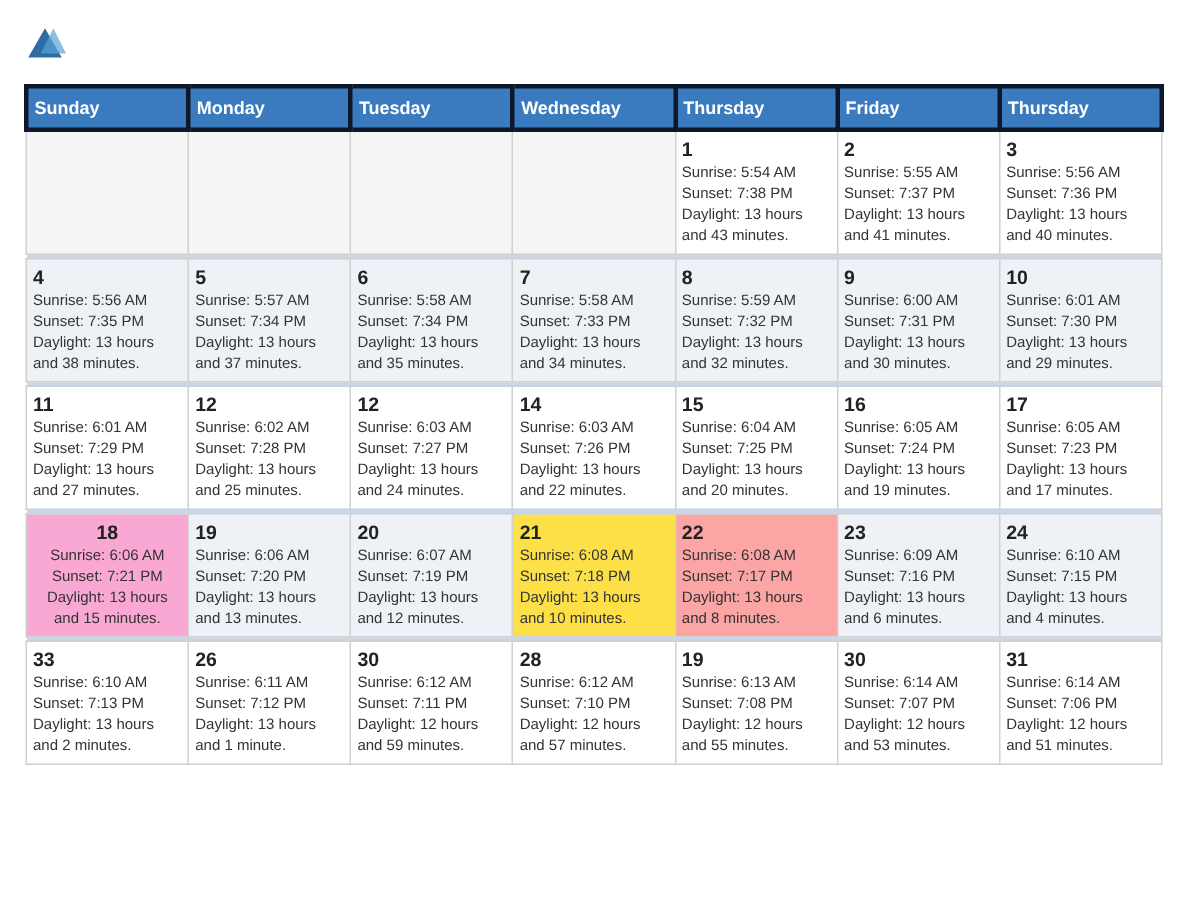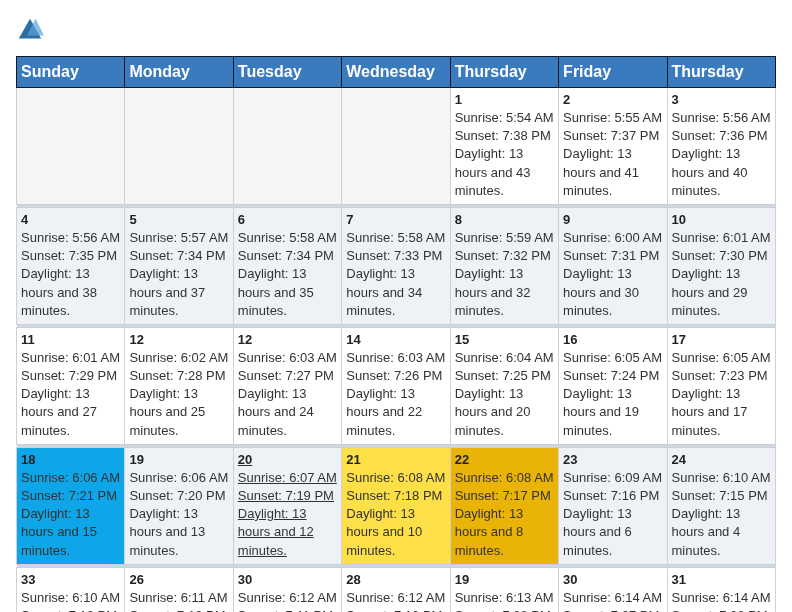--- a/index.html
+++ b/index.html
@@ -52,25 +52,25 @@
       font-size: 16px;
       color: #333;
     }
     .calendar {
       width: 100%;
       border-collapse: collapse;
     }
     .calendar th {
       background-color: #3a7abf;
       color: #fff;
-      font-size: 16px;
+      font-size: 12px;
       font-weight: bold;
       padding: 6px 4px;
       text-align: left;
-      border: 1px solid #0f172a;
+      border: 3px solid #0f172a;
     }
     .calendar td {
       vertical-align: top;
       border: 1px solid #d0d0d0;
       padding: 4px;
       width: calc(100%/7);
       min-height: 80px;
       font-size: 10.5px;
       color: #333;
       background: #fff;
@@ -90,21 +90,21 @@
     .calendar tbody tr:nth-child(even) td:not(.empty) {
       background: #eef2f7;
     }
     .day-num {
       font-size: 13px;
       font-weight: bold;
       color: #222;
       margin-bottom: 2px;
     }
     .day-info {
-      font-size: 13px;
+      font-size: 10px;
       color: #333;
       line-height: 1.4;
     }
   </style>
 </head>
 <body>
 
 <div class="header">
   <div class="logo">
     <svg class="logo-icon" viewBox="0 0 40 40">
@@ -216,37 +216,37 @@
         </td>
         <td>
           <div class="day-num">17</div>
           <div class="day-info">Sunrise: 6:05 AM<br>Sunset: 7:23 PM<br>Daylight: 13 hours and 17 minutes.</div>
         </td>
       </tr>
       <tr>
         <td colspan="7" style="padding: 1px; background: rgb(200, 216, 232); height: 2px; border: none;"></td>
       </tr>
       <tr style="background: rgb(238, 242, 247);">
-        <td style="background: #0ea5e9;">
+        <td style="background: #f9a8d4; text-align: center;">
           <div class="day-num">18</div>
           <div class="day-info">Sunrise: 6:06 AM<br>Sunset: 7:21 PM<br>Daylight: 13 hours and 15 minutes.</div>
         </td>
         <td style="background: rgb(238, 242, 247); margin-top: 16px;">
           <div class="day-num">19</div>
           <div class="day-info">Sunrise: 6:06 AM<br>Sunset: 7:20 PM<br>Daylight: 13 hours and 13 minutes.</div>
         </td>
-        <td style="background: rgb(238, 242, 247); text-decoration: underline;">
+        <td style="background: rgb(238, 242, 247);">
           <div class="day-num">20</div>
           <div class="day-info">Sunrise: 6:07 AM<br>Sunset: 7:19 PM<br>Daylight: 13 hours and 12 minutes.</div>
         </td>
         <td style="background: #fde047;">
           <div class="day-num">21</div>
           <div class="day-info">Sunrise: 6:08 AM<br>Sunset: 7:18 PM<br>Daylight: 13 hours and 10 minutes.</div>
         </td>
-        <td style="background: #eab308;">
+        <td style="background: #fca5a5;">
           <div class="day-num">22</div>
           <div class="day-info">Sunrise: 6:08 AM<br>Sunset: 7:17 PM<br>Daylight: 13 hours and 8 minutes.</div>
         </td>
         <td style="background: rgb(238, 242, 247);">
           <div class="day-num">23</div>
           <div class="day-info">Sunrise: 6:09 AM<br>Sunset: 7:16 PM<br>Daylight: 13 hours and 6 minutes.</div>
         </td>
         <td style="background: rgb(238, 242, 247); margin-top: 28px;">
           <div class="day-num">24</div>
           <div class="day-info">Sunrise: 6:10 AM<br>Sunset: 7:15 PM<br>Daylight: 13 hours and 4 minutes.</div>

